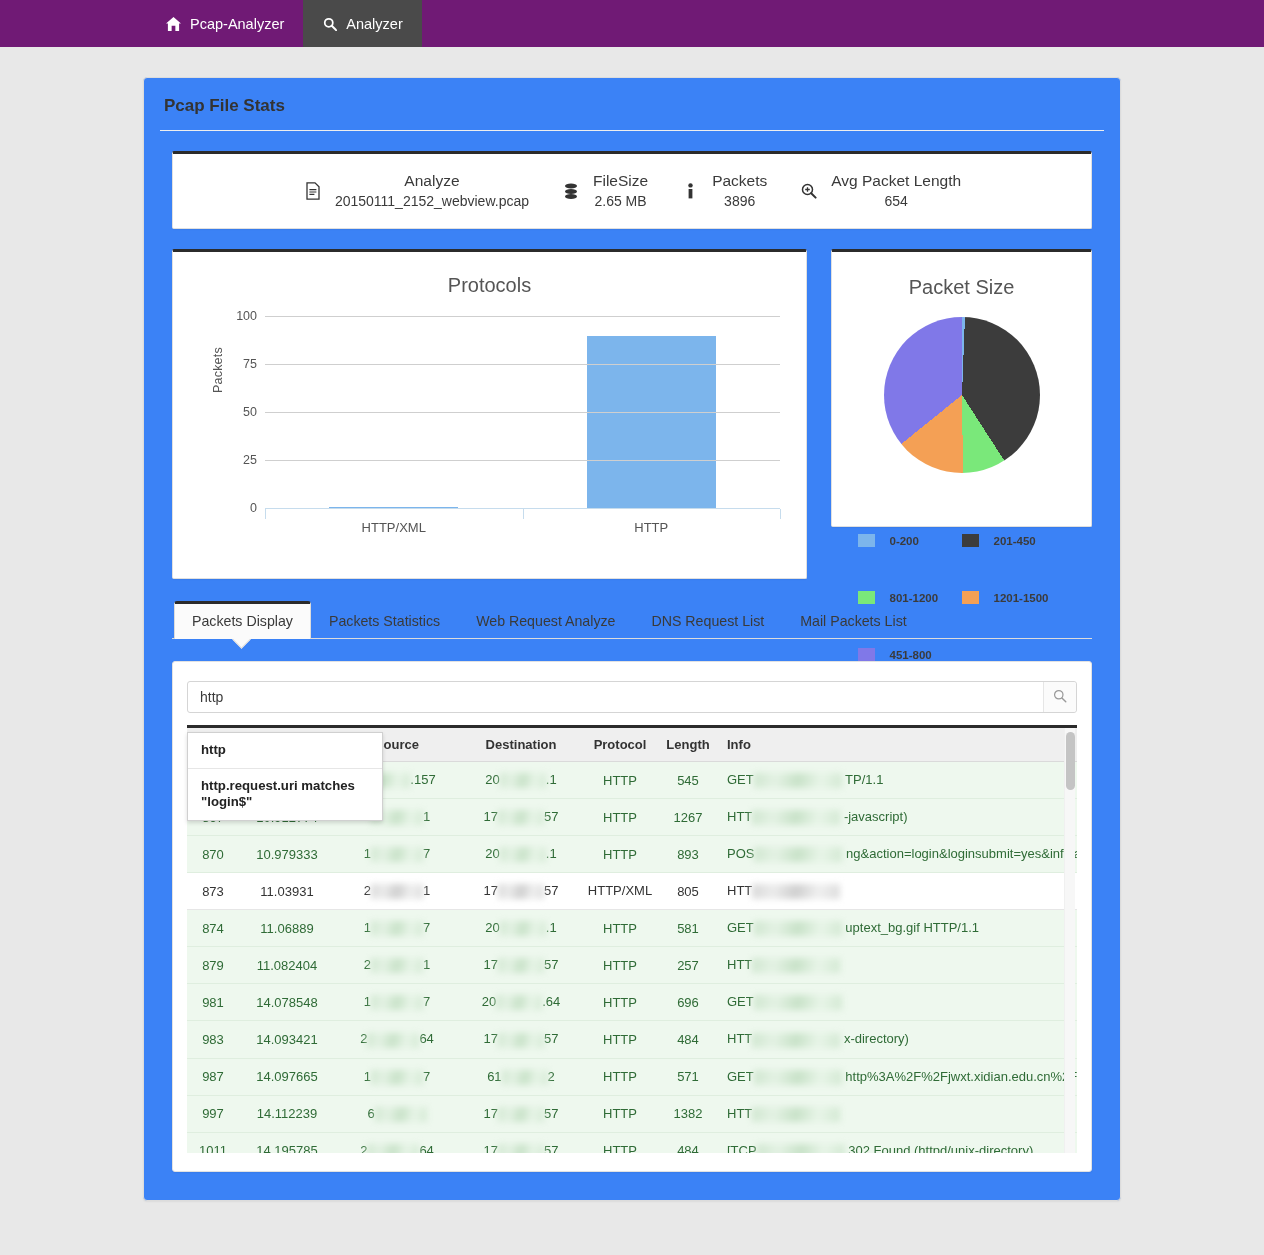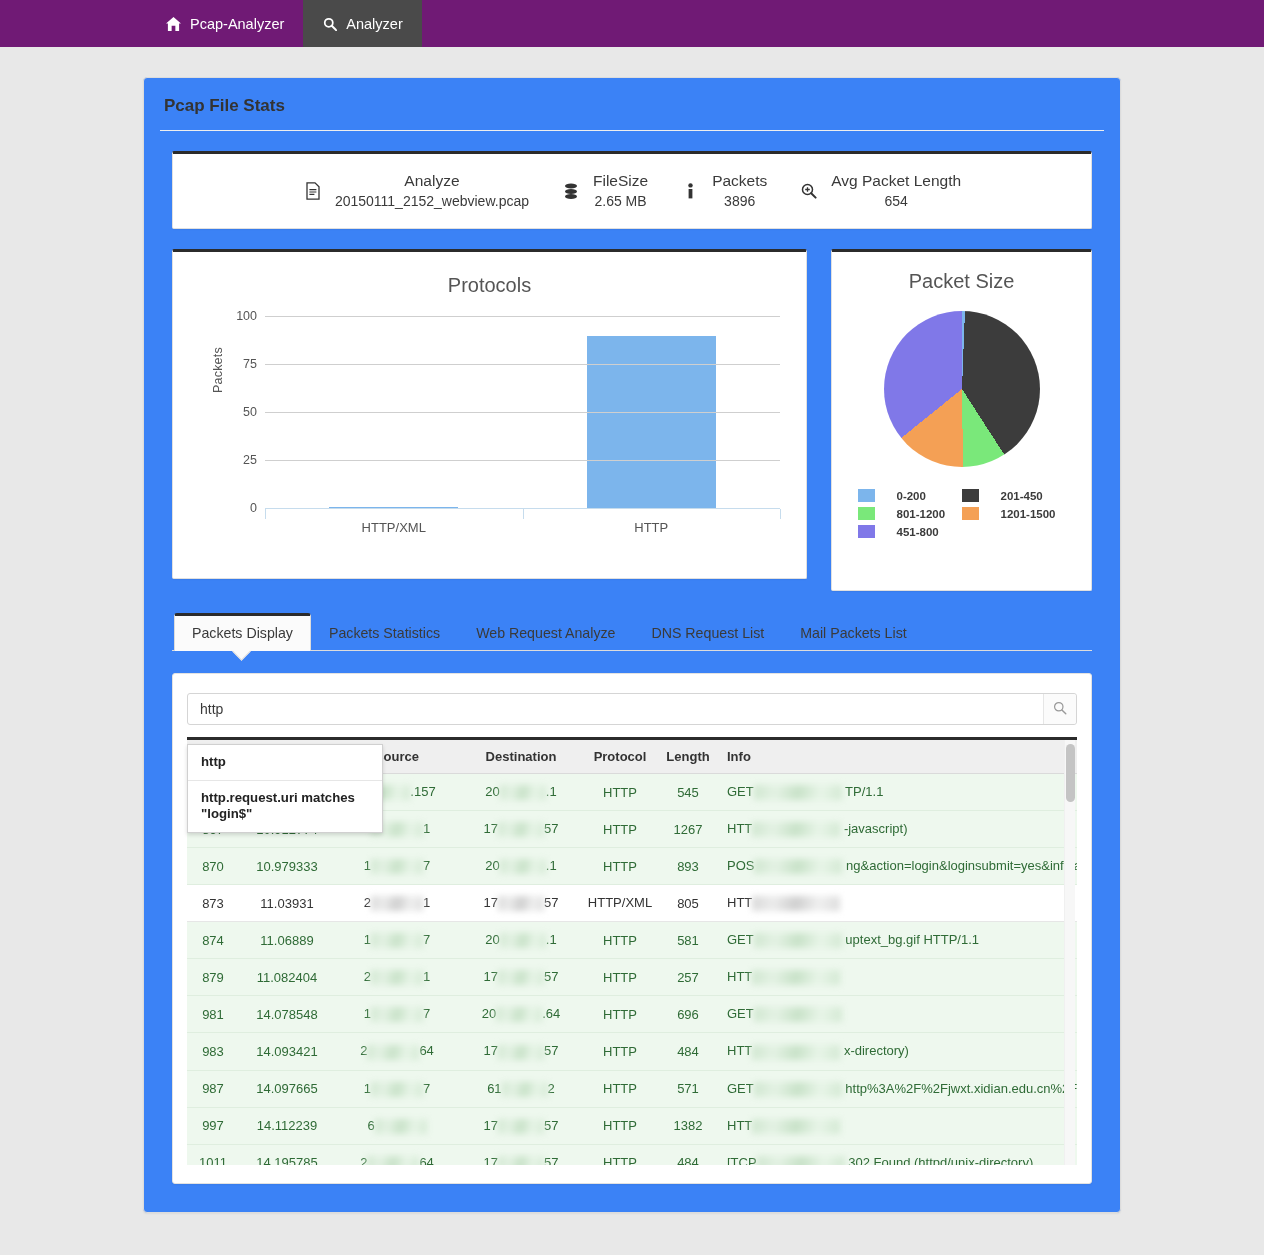--- a/index.html
+++ b/index.html
@@ -84,21 +84,21 @@
   .stat .slabel { font-size: 15.5px; color: #3a3a3a; }
   .stat .svalue { font-size: 14px; color: #3a3a3a; }
 
   
   .charts-row {
     display: flex;
     gap: 24px;
     margin: 20px 12px 0 12px;
   }
   .chart-card { flex: 0 0 635px; height: 330px; padding: 14px 14px 8px 14px; }
-  .pie-card   { flex: 1 1 auto;  height: 342px; padding: 10px 10px 8px 10px; }
+  .pie-card   { flex: 1 1 auto;  height: 278px; padding: 16px 10px 8px 10px; }
   .chart-title {
     text-align: center;
     font-size: 20px;
     color: #555;
     font-weight: 400;
     margin: 8px 0 6px 0;
   }
 
   
   .barchart-area { position: relative; height: 250px; margin-left: 10px; }
@@ -133,21 +133,21 @@
   .legend {
     margin-top: 22px;
     width: 208px;
     display: flex;
     flex-wrap: wrap;
     row-gap: 5px;
     font-size: 11.5px;
     font-weight: bold;
     color: #3b3b3b;
   }
-  .legend-item { display: flex; align-items: center; gap: 22px; width: 104px; }
+  .legend-item { display: flex; align-items: center; gap: 15px; width: 104px; margin-top: 39px; }
   .legend-sw { width: 17px; height: 13px; flex: none; }
 
   
   .tabs-wrap { margin: 22px 12px 0 12px; }
   .tabs {
     display: flex;
     border-bottom: 1px solid #dcdcdc;
     padding-left: 2px;
   }
   .tab {

